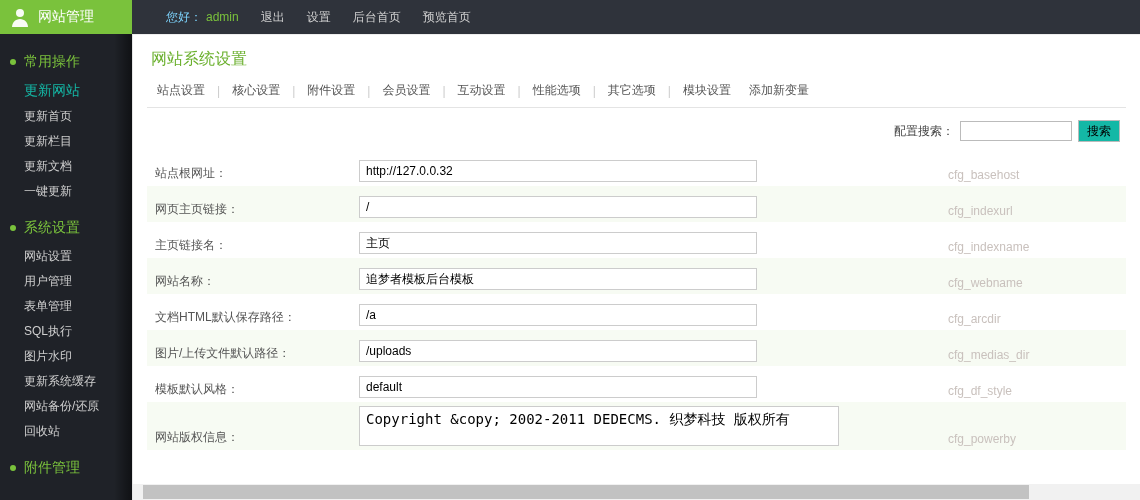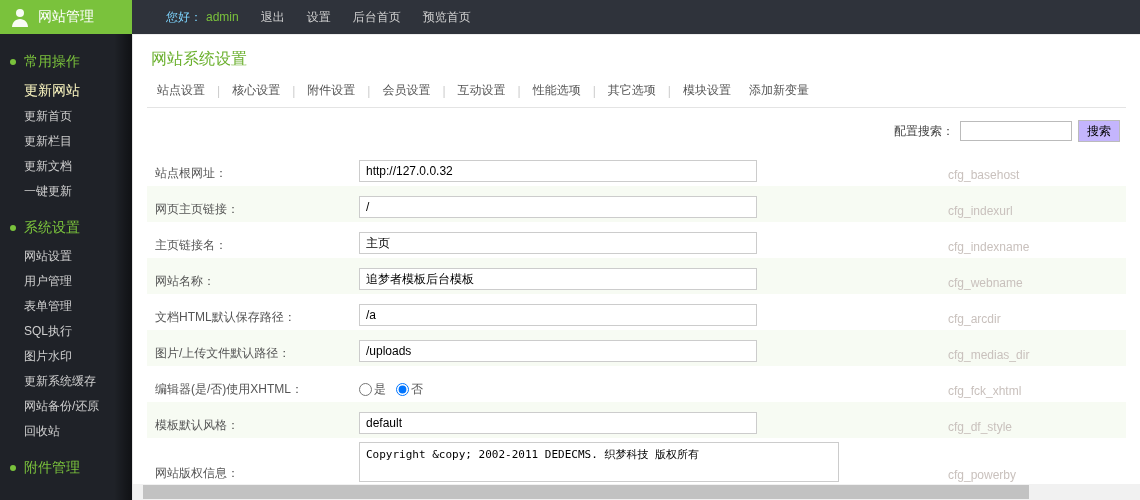--- a/index.html
+++ b/index.html
@@ -11,35 +11,35 @@
 .topbar-links a { color: #d0d0d0; text-decoration: none; cursor: pointer; }
 .topbar-links .greet { color: #7dd3fc; }
 .topbar-links .admin { color: #7ac23c; margin-left: 4px; }
 .layout { display: flex; height: calc(500px - 34px); }
 .sidebar { width: 132px; background: #1f2228; color: #ccc; padding-top: 8px; position: relative; }
 .sidebar::after { content: ""; position: absolute; top: 0; right: 0; bottom: 0; width: 18px; background: linear-gradient(to right, rgba(0,0,0,0) 0%, rgba(0,0,0,.5) 100%); pointer-events: none; }
 .section { padding: 4px 0; }
 .section-title { color: #7ac23c; font-size: 14px; padding: 7px 12px 7px 24px; position: relative; cursor: pointer; }
 .section-title::before { content: ""; position: absolute; left: 10px; top: 50%; width: 6px; height: 6px; margin-top: -3px; border-radius: 50%; background: #7ac23c; }
 .section a { display: block; color: #d0d0d0; text-decoration: none; padding: 4px 0 4px 24px; font-size: 12px; cursor: pointer; }
-.section a.highlight { color: #fef9c3; font-size: 14px; }
+.section a.highlight { color: #14b8a6; font-size: 14px; }
 .main { flex: 1; padding: 12px 14px 0 14px; overflow: auto; background: #fff; border-top: 1px solid #eee; border-left: 1px solid #e6e6e6; position: relative; }
 .page-title { color: #6bb02e; font-size: 16px; margin: 2px 0 10px 4px; font-weight: normal; }
 .tabs { border-bottom: 1px solid #e4e4e4; padding: 0 4px 6px 4px; margin-bottom: 10px; display: flex; align-items: center; gap: 6px; flex-wrap: wrap; }
 .tabs a { color: #555; text-decoration: none; padding: 2px 6px; cursor: pointer; }
 .tabs .sep { color: #ccc; }
 .searchbar { display: flex; justify-content: flex-end; align-items: center; gap: 6px; padding: 2px 6px 8px 0; }
 .searchbar input { height: 20px; width: 112px; border: 1px solid #bbb; padding: 1px 4px; }
-.searchbar button { height: 22px; padding: 0 8px; border: 1px solid #bbb; background: #c4b5fd; cursor: pointer; font-size: 12px; }
+.searchbar button { height: 22px; padding: 0 8px; border: 1px solid #bbb; background: #14b8a6; cursor: pointer; font-size: 12px; }
 .form-row { display: flex; align-items: flex-end; min-height: 36px; padding: 4px 8px; gap: 34px; }
 .form-row:nth-child(even) { background: #f7fbf3; }
 .form-row .label { width: 170px; color: #555; }
 .form-row .ctrl { flex: 1; padding-right: 10px; display: flex; align-items: center; gap: 10px; }
 .form-row .ctrl input[type=text] { width: 398px; height: 22px; border: 1px solid #ccc; padding: 1px 6px; font-size: 12px; background: #fff; }
-.form-row .ctrl textarea { width: 480px; height: 40px; border: 1px solid #ccc; padding: 4px 6px; font-size: 11px; background: #fff; resize: none; }
+.form-row .ctrl textarea { width: 480px; height: 40px; border: 1px solid #ccc; padding: 4px 6px; font-size: 14px; background: #fff; resize: none; }
 .form-row .ctrl label { display: flex; align-items: center; gap: 2px; color: #555; }
 .form-row .hint { width: 170px; color: #c9c1bd; text-align: left; }
 .scroll-h { position: absolute; left: 0; right: 0; bottom: 0; height: 16px; background: #f1f1f1; display: flex; align-items: center; }
 .scroll-h .thumb { height: 14px; background: #c2c2c2; border-radius: 0; }
 .scroll-h .track { flex: 1; height: 14px; background: #f1f1f1; position: relative; }
 </style>
 </head>
 <body>
 
 <div class="topbar">
@@ -152,34 +152,20 @@
           <div class="hint">cfg_arcdir</div>
         </div>
         <div class="form-row">
           <div class="label">图片/上传文件默认路径：</div>
           <div class="ctrl">
             <input type="text" value="/uploads" style="">
           </div>
           <div class="hint">cfg_medias_dir</div>
         </div>
         <div class="form-row">
-          <div class="label">编辑器(是/否)使用XHTML：</div>
-          <div class="ctrl">
-            <label>
-              <input type="radio" name="r6" style="">
-              <span>是</span>
-            </label>
-            <label>
-              <input type="radio" name="r6" checked="" style="">
-              <span>否</span>
-            </label>
-          </div>
-          <div class="hint">cfg_fck_xhtml</div>
-        </div>
-        <div class="form-row">
           <div class="label">模板默认风格：</div>
           <div class="ctrl">
             <input type="text" value="default" style="">
           </div>
           <div class="hint">cfg_df_style</div>
         </div>
         <div class="form-row">
           <div class="label">网站版权信息：</div>
           <div class="ctrl">
             <textarea style="">Copyright &amp;copy; 2002-2011 DEDECMS. 织梦科技 版权所有</textarea>

